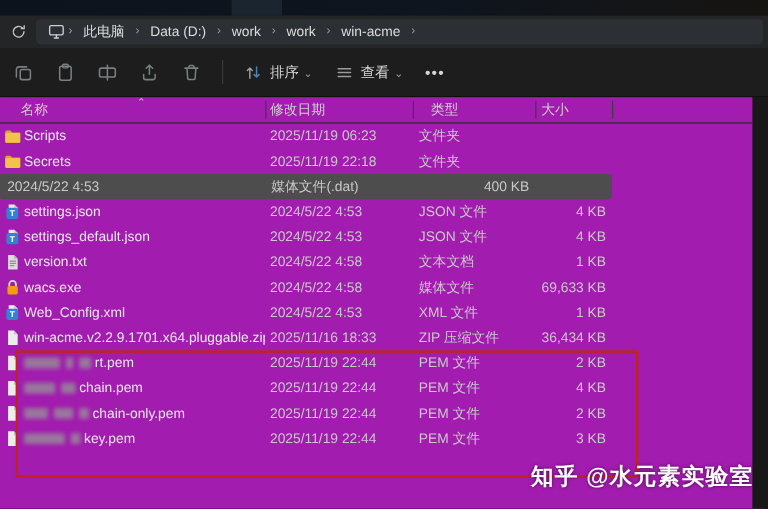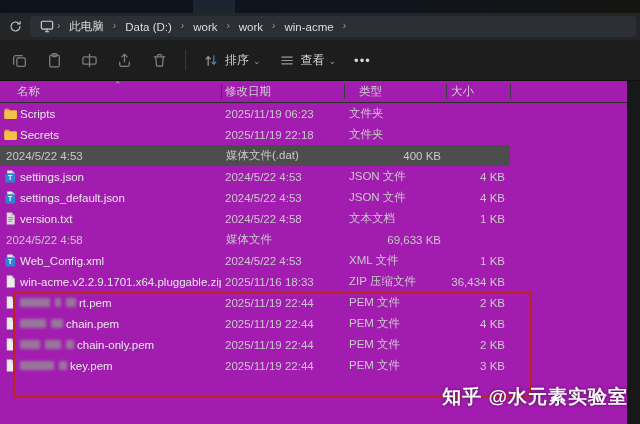--- a/index.html
+++ b/index.html
@@ -238,20 +238,29 @@
               <path d="M5.5 7h5.5M5.5 9h5.5M5.5 11h4" stroke="#8f8f8f" stroke-width="1"></path>
             </svg>
           </span>
           <span style="margin-left: 0px;">version.txt</span>
         </span>
         <span class="cell c-date">2024/5/22 4:58</span>
         <span class="cell c-type">文本文档</span>
         <span class="cell c-size">1 KB</span>
       </div>
       <div class="frow">
+        <span class="cell c-name">
+          <span class="ficon">
+            <svg width="15" height="15" viewBox="0 0 16 16">
+              <path d="M5 7.2V5.2a3 3 0 0 1 6 0v2" fill="none" stroke="#d8d8d8" stroke-width="1.6"></path>
+              <rect x="3.4" y="6.8" width="9.2" height="7.4" rx="1.4" fill="#f39c12"></rect>
+            </svg>
+          </span>
+          <span style="margin-left: 0px;">wacs.exe</span>
+        </span>
         <span class="cell c-date">2024/5/22 4:58</span>
         <span class="cell c-type">媒体文件</span>
         <span class="cell c-size">69,633 KB</span>
       </div>
       <div class="frow">
         <span class="cell c-name">
           <span class="ficon">
             <svg width="15" height="15" viewBox="0 0 16 16">
               <path d="M4.5 1.5h5L12.5 4.5v4h-8z" fill="#ececec"></path>
               <path d="M9.5 1.5 12.5 4.5H9.5z" fill="#c4c4c4"></path>

